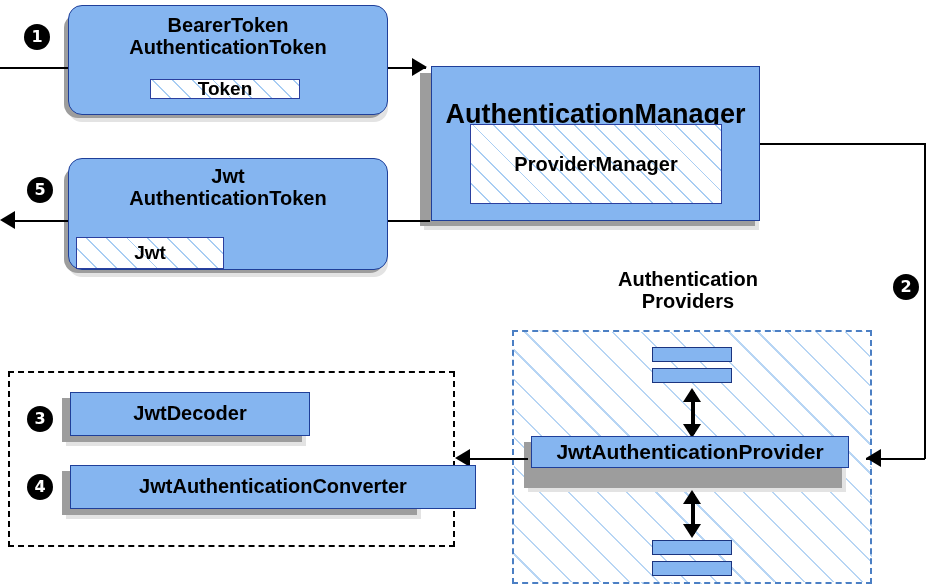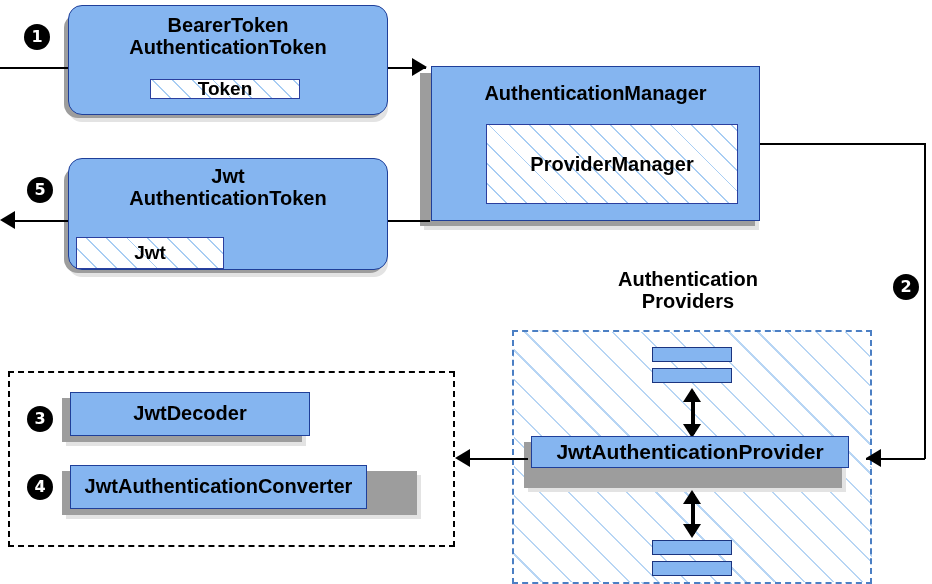--- a/index.html
+++ b/index.html
@@ -147,23 +147,23 @@
   <div class="shadow-dark sh-rounded" style="left:64px; top:14px; width:320px; height:104px;"></div>
   <div class="node rounded" style="left:68px; top:5px; width:320px; height:110px; padding-top:9px;">
     <div class="node-title" style="font-size:20px;">BearerToken
 AuthenticationToken</div>
   </div>
   <div class="hatch-box" style="left:150px; top:79px; width:150px; height:20px; font-size:19px;">Token</div>
 
   <div class="shadow-light" style="left:424px; top:77px; width:335px; height:153px;"></div>
   <div class="shadow-dark" style="left:420px; top:73px; width:335px; height:153px;"></div>
   <div class="node" style="left:431px; top:66px; width:329px; height:155px; padding-top:16px;">
-    <div class="node-title" style="font-size:20px;">AuthenticationManager</div>
-  </div>
-  <div class="hatch-box" style="left:486px; top:124px; width:252px; height:80px; font-size:20px;">ProviderManager</div>
+    <div class="node-title" style="font-size:27px;margin-top:17px;">AuthenticationManager</div>
+  </div>
+  <div class="hatch-box" style="left:470px; top:124px; width:252px; height:80px; font-size:20px;">ProviderManager</div>
 
   <div class="shadow-light sh-rounded" style="left:68px; top:171px; width:320px; height:106px;"></div>
   <div class="shadow-dark sh-rounded" style="left:64px; top:167px; width:320px; height:106px;"></div>
   <div class="node rounded" style="left:68px; top:158px; width:320px; height:112px; padding-top:7px;">
     <div class="node-title" style="font-size:20px;">Jwt
 AuthenticationToken</div>
   </div>
   <div class="hatch-box" style="left:76px; top:237px; width:148px; height:32px; font-size:19px;">Jwt</div>
 
   <div class="free-label" style="left:568px; top:268px; width:240px; font-size:20px;">Authentication
@@ -194,21 +194,21 @@
   <div class="dashed-black" style="left:8px; top:371px; width:447px; height:176px;"></div>
 
   <div class="shadow-light" style="left:66px; top:402px; width:240px; height:44px;"></div>
   <div class="shadow-dark" style="left:62px; top:398px; width:240px; height:44px;"></div>
   <div class="node" style="left:70px; top:392px; width:240px; height:44px; justify-content:center;">
     <div class="node-title" style="font-size:20px;">JwtDecoder</div>
   </div>
 
   <div class="shadow-light" style="left:66px; top:475px; width:355px; height:44px;"></div>
   <div class="shadow-dark" style="left:62px; top:471px; width:355px; height:44px;"></div>
-  <div class="node" style="left:70px; top:465px; width:297px; height:44px; justify-content:center;">
+  <div class="node" style="left:70px; top:465px; width:406px; height:44px; justify-content:center;">
     <div class="node-title" style="font-size:20px;">JwtAuthenticationConverter</div>
   </div>
 
   <div class="badge" style="left:24px; top:24px;">1</div>
   <div class="badge" style="left:893px; top:274px;">2</div>
   <div class="badge" style="left:27px; top:406px;">3</div>
   <div class="badge" style="left:27px; top:474px;">4</div>
   <div class="badge" style="left:27px; top:177px;">5</div>
 
 </div>

